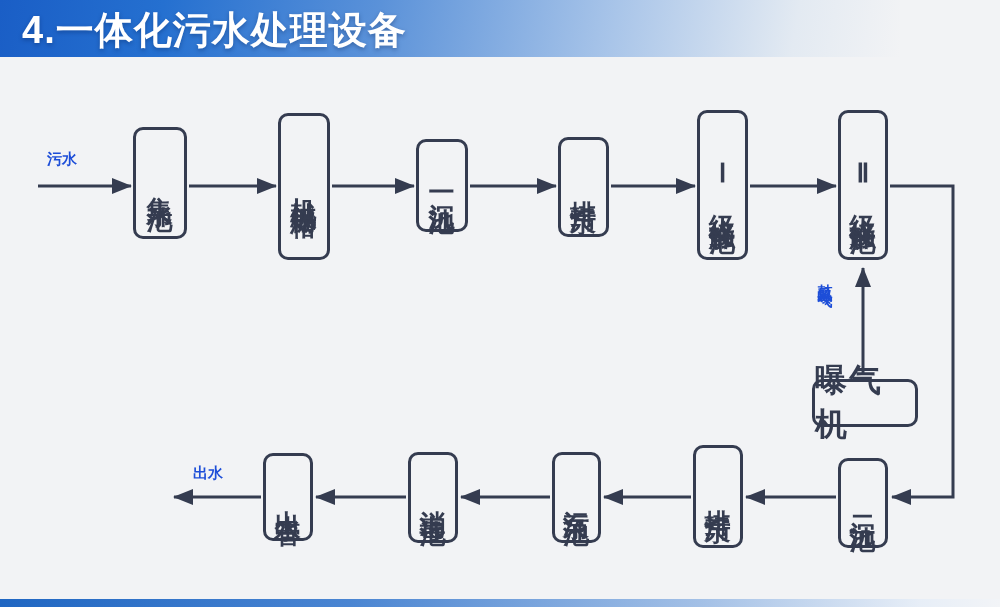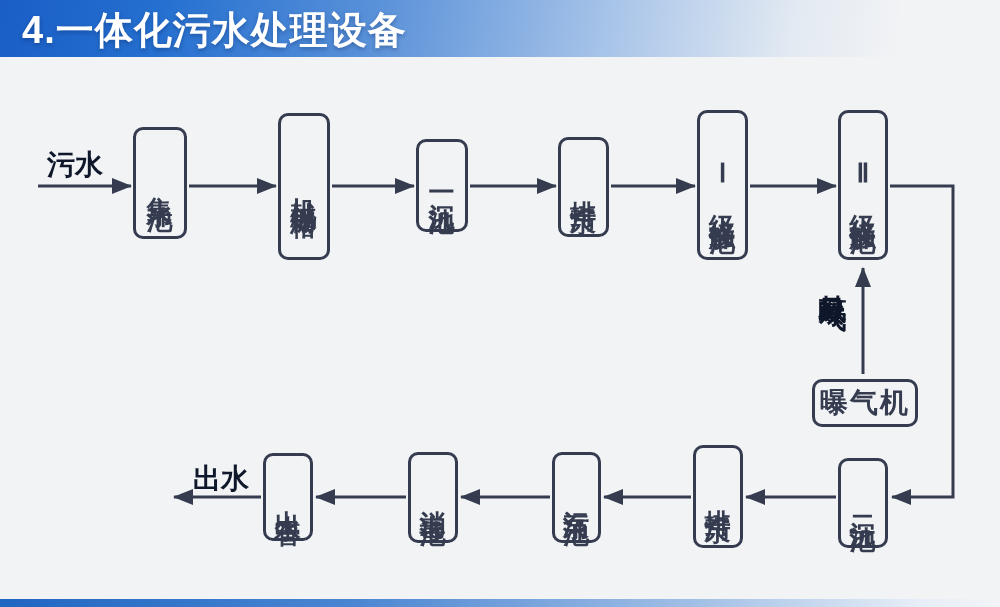--- a/index.html
+++ b/index.html
@@ -36,24 +36,24 @@
     color:#353c50; font-weight:700;
     background:transparent;
   }
   .node .vtext {
     writing-mode:vertical-rl;
     text-orientation:upright;
     font-size:26px;
     letter-spacing:5px;
     line-height:1;
   }
-  .node.horizontal { font-size:28px; letter-spacing:2px; }
+  .node.horizontal { font-size:32px; letter-spacing:2px; }
   .flow-label {
     position:absolute;
-    color:#0f172a; font-size:28px; font-weight:700;
+    color:#1d4ed8; font-size:15px; font-weight:700;
     line-height:1;
   }
   .flow-label.vertical {
     writing-mode:vertical-rl;
     text-orientation:upright;
     letter-spacing:3px;
   }
   .connector-layer { position:absolute; top:0; left:0; }
 </style>
 </head>

